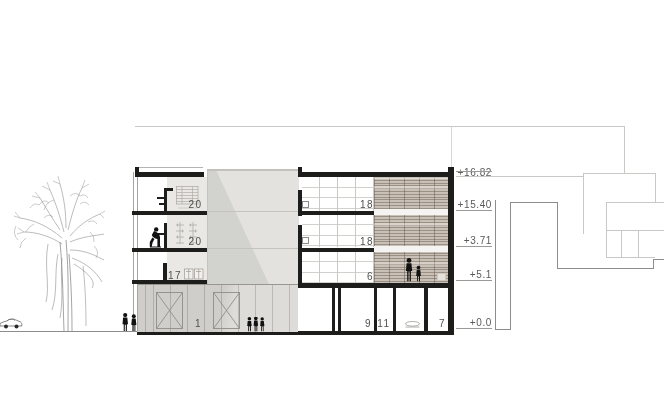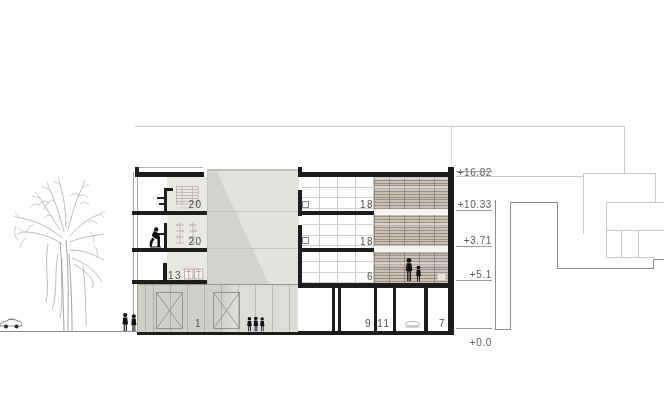--- a/index.html
+++ b/index.html
@@ -173,21 +173,21 @@
   <svg class="abs" style="left:184px;top:268px;" width="20" height="12" viewBox="0 0 20 12">
     <g stroke="#a9a29b" stroke-width="0.8" fill="#f2f1ee">
       <rect x="0.5" y="1" width="8.5" height="10"></rect>
       <rect x="10.5" y="1" width="8.5" height="10"></rect>
       <path d="M4.7 1 V11 M14.7 1 V11 M2 3.5 H7 M12 3.5 H17"></path>
     </g>
   </svg>
 
   <div class="roomlabel" style="left:188.5px;top:200px;">20</div>
   <div class="roomlabel" style="left:188.5px;top:236.5px;">20</div>
-  <div class="roomlabel" style="left:168px;top:270.5px;">13</div>
+  <div class="roomlabel" style="left:168px;top:270.5px;">17</div>
 
   <div class="ink" style="left:298px;top:171.5px;width:149.5px;height:5.5px;"></div>
   <div class="ink" style="left:298px;top:166.5px;width:4px;height:10.5px;"></div>
   <div class="ink" style="left:447.5px;top:166.5px;width:6px;height:168.5px;"></div>
 
   <div class="grid-floor" style="top:177px;height:33.5px;"></div>
   <div class="grid-floor" style="top:215.3px;height:32.2px;"></div>
   <div class="grid-floor" style="top:252px;height:31px;"></div>
 
   <div class="ink" style="left:297.5px;top:190px;width:4px;height:25.5px;"></div>
@@ -256,25 +256,25 @@
       <circle cx="9.8" cy="1.4" r="1.8"></circle>
       <path d="M8.1 3.5 H11.5 L12.1 8.8 H11.3 V14.2 H10.4 V9.2 H9.5 V14.2 H8.6 V8.8 H7.6 Z"></path>
       <circle cx="16.2" cy="1.9" r="1.7"></circle>
       <path d="M14.6 3.9 H17.8 L18.4 9 H17.6 V14.2 H16.8 V9.4 H16 V14.2 H15.2 V9 H14.2 Z"></path>
     </g>
   </svg>
 
   <div class="lvl" style="top:160.5px;margin-top:7px;">+16.82</div>
   <div class="uline" style="top:170.5px;"></div>
 
-  <div class="lvl" style="top:199.5px;">+10.33</div>
+  <div class="lvl" style="top:199.5px;">+15.40</div>
   <div class="uline" style="top:210px;"></div>
 
   <div class="lvl" style="top:236px;">+3.71</div>
   <div class="uline" style="top:246px;"></div>
 
   <div class="lvl" style="top:269.5px;">+5.1</div>
   <div class="uline" style="top:279.5px;"></div>
 
-  <div class="lvl" style="top:317.5px;margin-top:20px;">+0.0</div>
+  <div class="lvl" style="top:317.5px;">+0.0</div>
   <div class="uline" style="top:327.5px;"></div>
 
 </div>
 
 </body></html>

